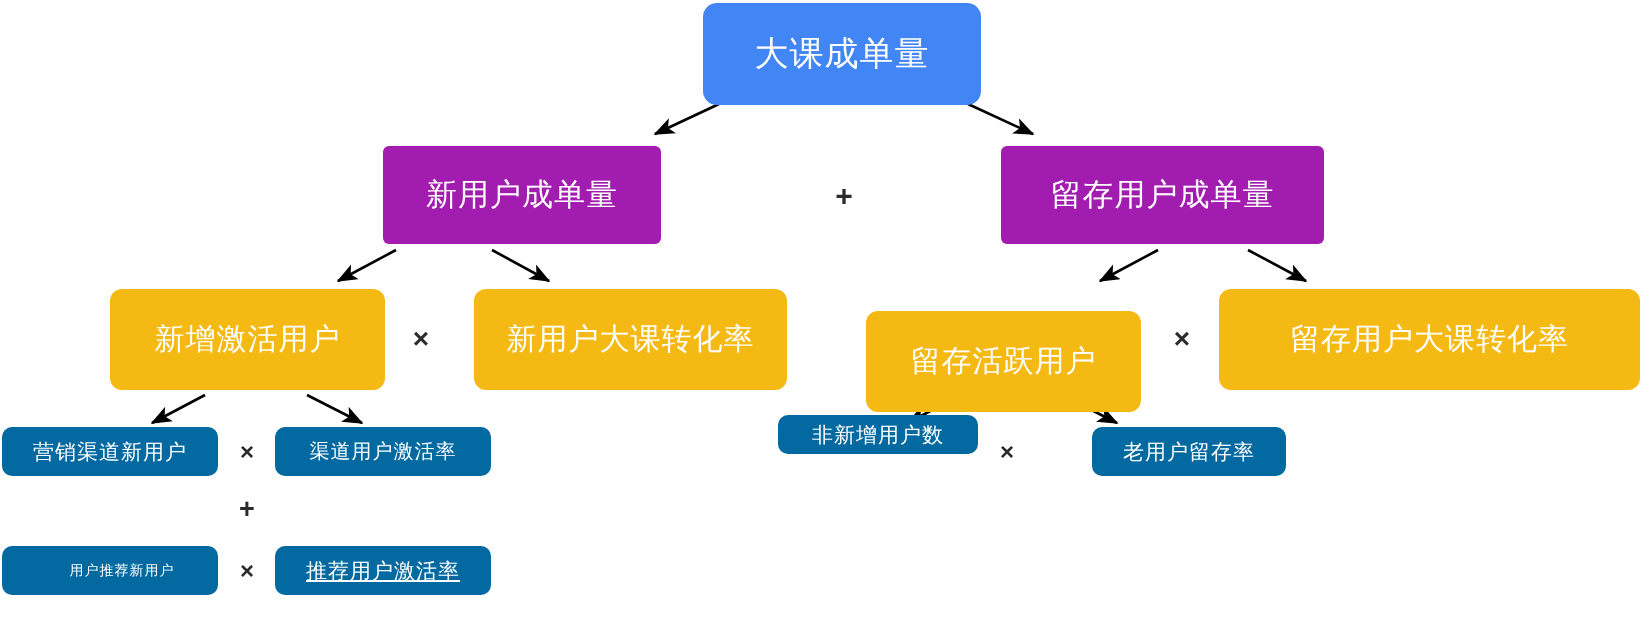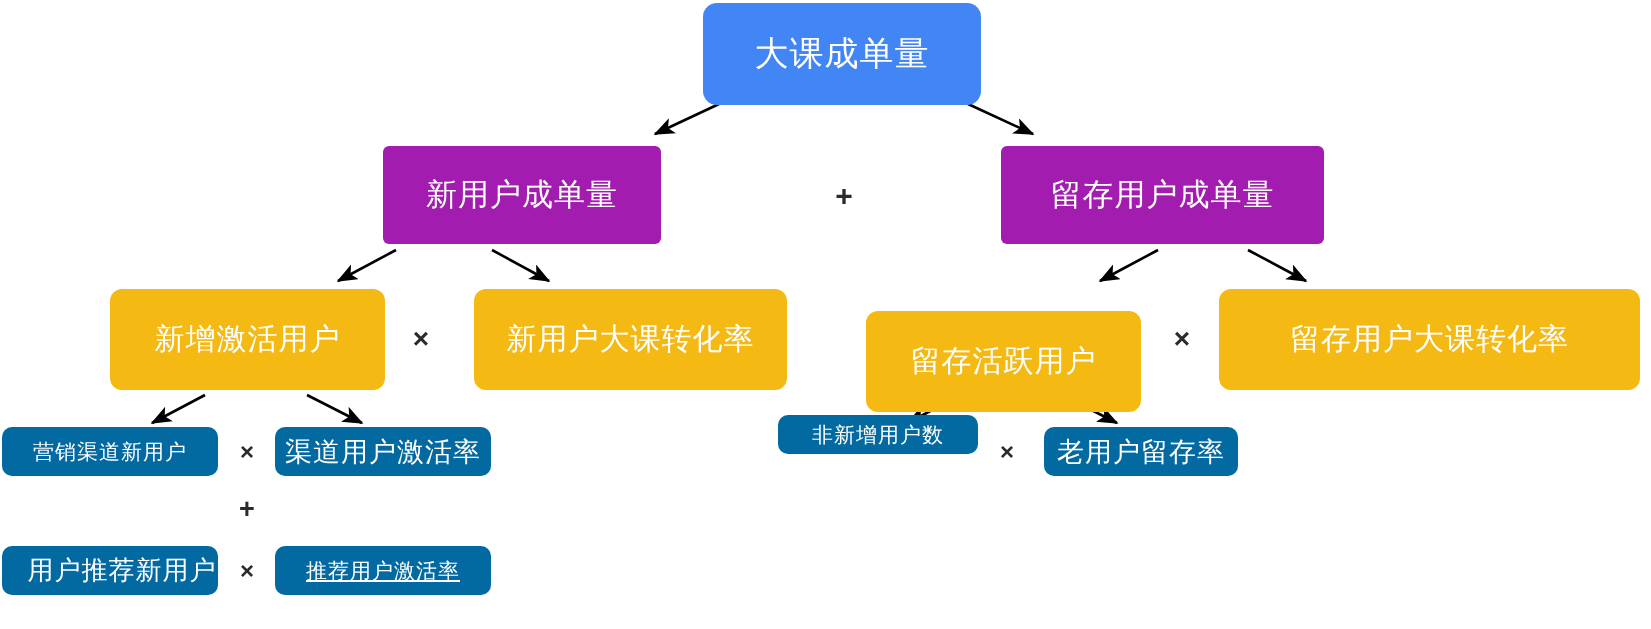--- a/index.html
+++ b/index.html
@@ -136,45 +136,45 @@
   </div>
 
   <div class="node red" style="left:2px; top:427px; width:216px; height:49px; font-size:21px;">
     <span>营销渠道新用户</span>
   </div>
 
   <div class="op" style="left:232px; top:437px; width:30px; height:30px; font-size:24px;">
     <span>×</span>
   </div>
 
-  <div class="node red" style="left:275px; top:427px; width:216px; height:49px; font-size:27px;">
+  <div class="node red" style="left:275px; top:427px; width:216px; height:49px; font-size:20px;">
     <span>渠道用户激活率</span>
   </div>
 
   <div class="op" style="left:232px; top:494px; width:30px; height:30px; font-size:27px;">
     <span>+</span>
   </div>
 
-  <div class="node red" style="left:2px; top:546px; width:216px; height:49px; font-size:26px;padding-left:24px;">
+  <div class="node red" style="left:2px; top:546px; width:216px; height:49px; font-size:14px;padding-left:24px;">
     <span>用户推荐新用户</span>
   </div>
 
   <div class="op" style="left:232px; top:556px; width:30px; height:30px; font-size:24px;">
     <span>×</span>
   </div>
 
   <div class="node red" style="left:275px; top:546px; width:216px; height:49px; font-size:21px;text-decoration:underline;">
     <span>推荐用户激活率</span>
   </div>
 
   <div class="node red" style="left:778px; top:415px; width:200px; height:39px; font-size:21px;">
     <span>非新增用户数</span>
   </div>
 
   <div class="op" style="left:992px; top:437px; width:30px; height:30px; font-size:24px;">
     <span>×</span>
   </div>
 
-  <div class="node red" style="left:1044px; top:427px; width:194px; height:49px; font-size:27px;">
+  <div class="node red" style="left:1092px; top:427px; width:194px; height:49px; font-size:21px;">
     <span>老用户留存率</span>
   </div>
 
 </div>
 
 </body></html>

